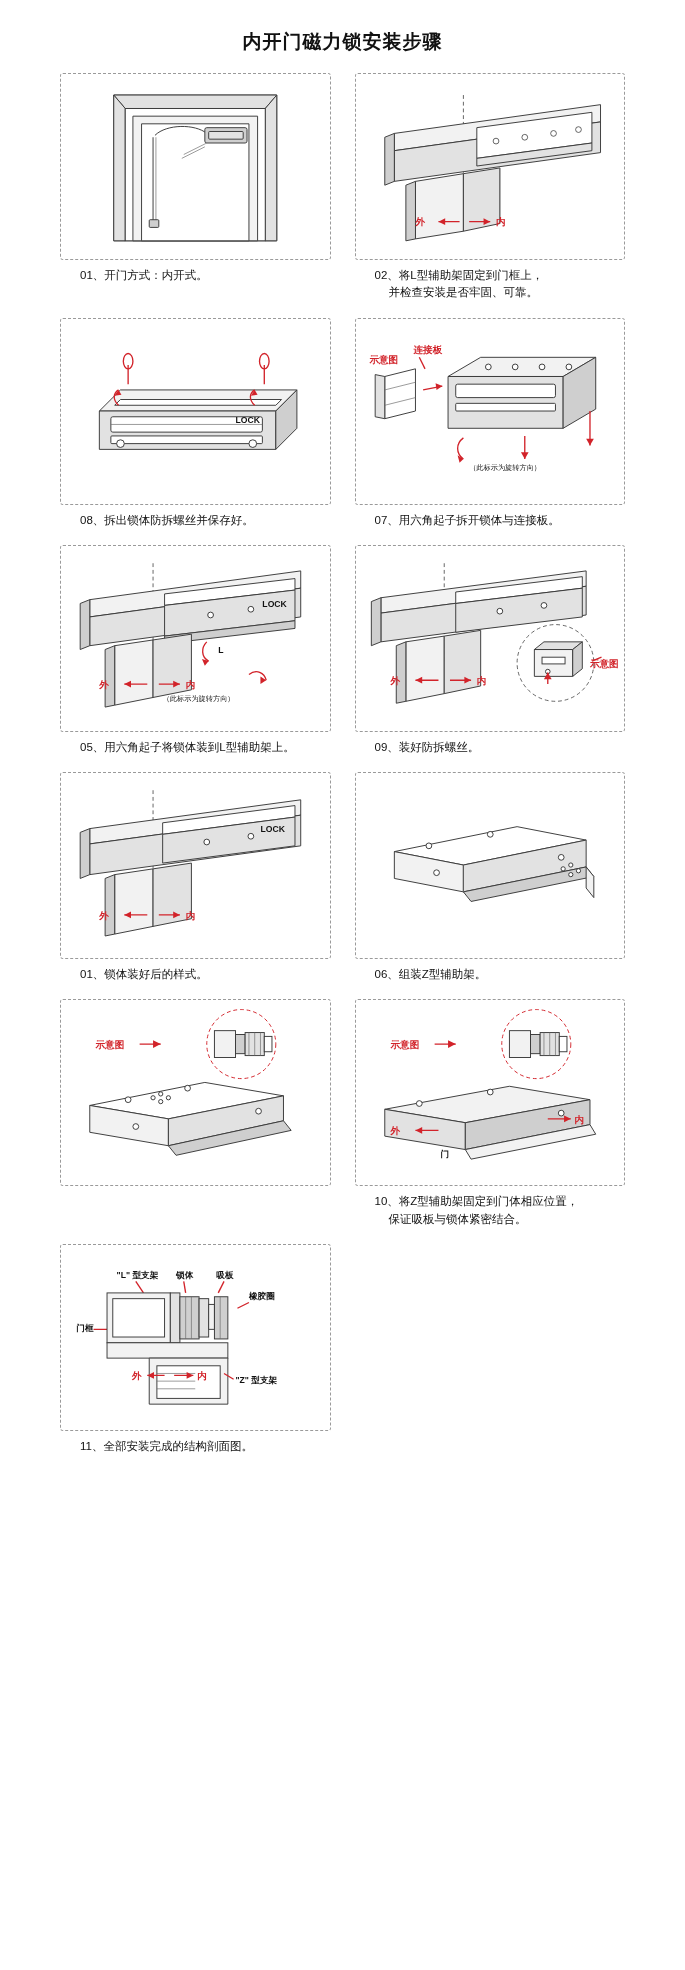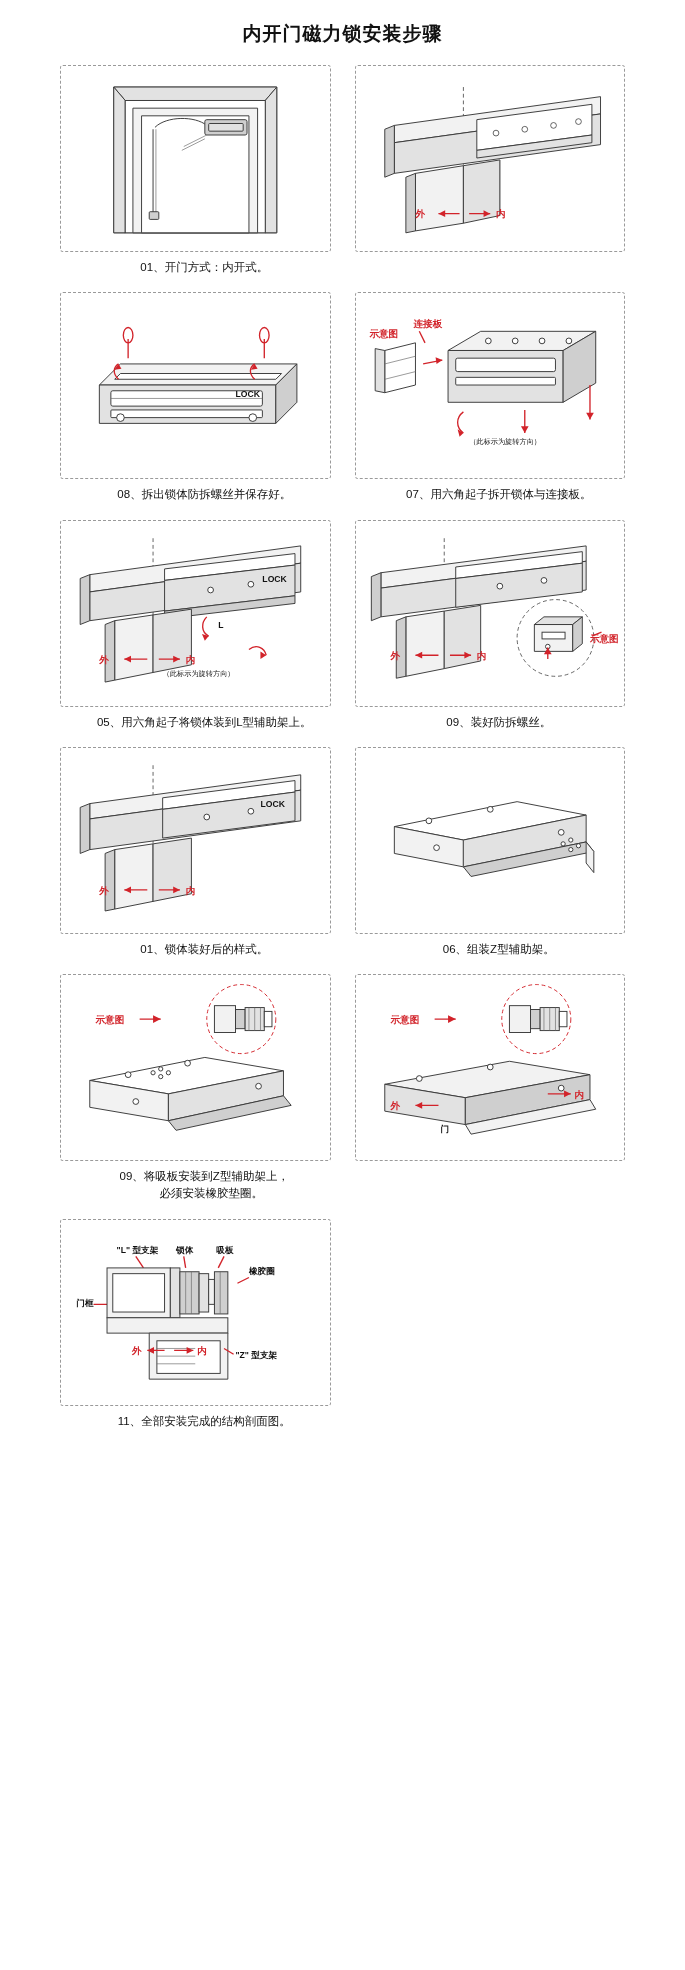--- a/index.html
+++ b/index.html
@@ -6,21 +6,21 @@
   body{
     width:685px;
     background:#ffffff;
     font-family:"Liberation Sans","DejaVu Sans",sans-serif;
     color:#1a1a1a;
   }
   .page{
     width:685px;
     min-height:1970px;
     box-sizing:border-box;
-    padding:13px 60px 30px 60px;
+    padding:21px 60px 30px 60px;
   }
   .doc-title{
     text-align:center;
     font-size:19px;
     font-weight:bold;
     letter-spacing:1px;
     margin:8px 0 18px 0;
     color:#111;
   }
   .grid{
@@ -43,21 +43,20 @@
     position:relative;
     overflow:hidden;
     background:#fff;
   }
   .figure svg{display:block;width:100%;height:100%;}
   .caption{
     font-size:11.5px;
     line-height:1.5;
     margin:7px 2px 0 20px;
     color:#111;
-    text-align:center;
   }
   .caption .l2{display:block;padding-left:14px;}
   
   .ln{stroke:#3a3a3a;stroke-width:1;fill:none;}
   .ln-thin{stroke:#6a6a6a;stroke-width:.7;fill:none;}
   .fill-l{fill:#f2f2f2;stroke:#3a3a3a;stroke-width:1;}
   .fill-m{fill:#e2e2e2;stroke:#3a3a3a;stroke-width:1;}
   .fill-d{fill:#cfcfcf;stroke:#3a3a3a;stroke-width:1;}
   .fill-w{fill:#ffffff;stroke:#3a3a3a;stroke-width:1;}
   .red{stroke:#d2232a;fill:none;stroke-width:1.4;}
@@ -130,20 +129,24 @@
           <path class="ln-thin" d="M150,94 L150,152"></path>
 
           <path class="red" d="M108,150 L86,150"></path>
           <polygon class="redf" points="86,150 93,146.5 93,153.5"></polygon>
           <path class="red" d="M118,150 L140,150"></path>
           <polygon class="redf" points="140,150 133,146.5 133,153.5"></polygon>
           <text class="t-red" x="62" y="154">外</text>
           <text class="t-red" x="146" y="154">内</text>
         </svg>
       </div>
+      <div class="caption">
+        <span>02、将L型辅助架固定到门框上，</span>
+        <span class="l2">并检查安装是否牢固、可靠。</span>
+      </div>
     </div>
 
     <div class="cell">
       <div class="figure">
         <svg viewBox="0 0 280 185" preserveAspectRatio="xMidYMid meet">
 
           <polygon class="fill-l" points="40,92 62,70 246,70 224,92"></polygon>
           <polygon class="fill-m" points="40,92 224,92 224,132 40,132"></polygon>
           <polygon class="fill-d" points="224,92 246,70 246,110 224,132"></polygon>
 
@@ -367,24 +370,20 @@
           <circle cx="70" cy="100" r="3" class="fill-w"></circle>
           <circle cx="132" cy="88" r="3" class="fill-w"></circle>
           <circle cx="78" cy="128" r="3" class="fill-w"></circle>
           <circle cx="206" cy="112" r="3" class="fill-w"></circle>
           <circle cx="96" cy="98" r="2.2" class="fill-w"></circle>
           <circle cx="104" cy="102" r="2.2" class="fill-w"></circle>
           <circle cx="104" cy="94" r="2.2" class="fill-w"></circle>
           <circle cx="112" cy="98" r="2.2" class="fill-w"></circle>
         </svg>
       </div>
-      <div class="caption">
-        <span>09、将吸板安装到Z型辅助架上，</span>
-        <span class="l2">必须安装橡胶垫圈。</span>
-      </div>
     </div>
 
     <div class="cell">
       <div class="figure">
         <svg viewBox="0 0 280 185" preserveAspectRatio="xMidYMid meet">
           <circle cx="188" cy="42" r="36" class="dashr"></circle>
           <rect class="fill-l" x="160" y="28" width="22" height="28"></rect>
           <rect class="fill-d" x="182" y="32" width="10" height="20"></rect>
           <rect class="fill-m" x="192" y="30" width="20" height="24"></rect>
           <rect class="fill-w" x="212" y="34" width="8" height="16"></rect>
@@ -402,20 +401,24 @@
           <circle cx="214" cy="114" r="3" class="fill-w"></circle>
 
           <path class="red" d="M86,132 L62,132"></path>
           <polygon class="redf" points="62,132 69,128.5 69,135.5"></polygon>
           <path class="red" d="M200,120 L224,120"></path>
           <polygon class="redf" points="224,120 217,116.5 217,123.5"></polygon>
           <text class="t-red" x="36" y="136" font-weight="bold">外</text>
           <text class="t-red" x="228" y="124" font-weight="bold">内</text>
           <text class="t-lbl" x="88" y="160" font-weight="bold">门</text>
         </svg>
+      </div>
+      <div class="caption">
+        <span>10、将Z型辅助架固定到门体相应位置，</span>
+        <span class="l2">保证吸板与锁体紧密结合。</span>
       </div>
     </div>
 
     <div class="cell full">
       <div class="figure">
         <svg viewBox="0 0 280 185" preserveAspectRatio="xMidYMid meet">
 
           <text class="t-lbl" x="58" y="30" font-weight="bold">"L" 型支架</text>
           <text class="t-lbl" x="120" y="30" font-weight="bold">锁体</text>
           <text class="t-lbl" x="162" y="30" font-weight="bold">吸板</text>

